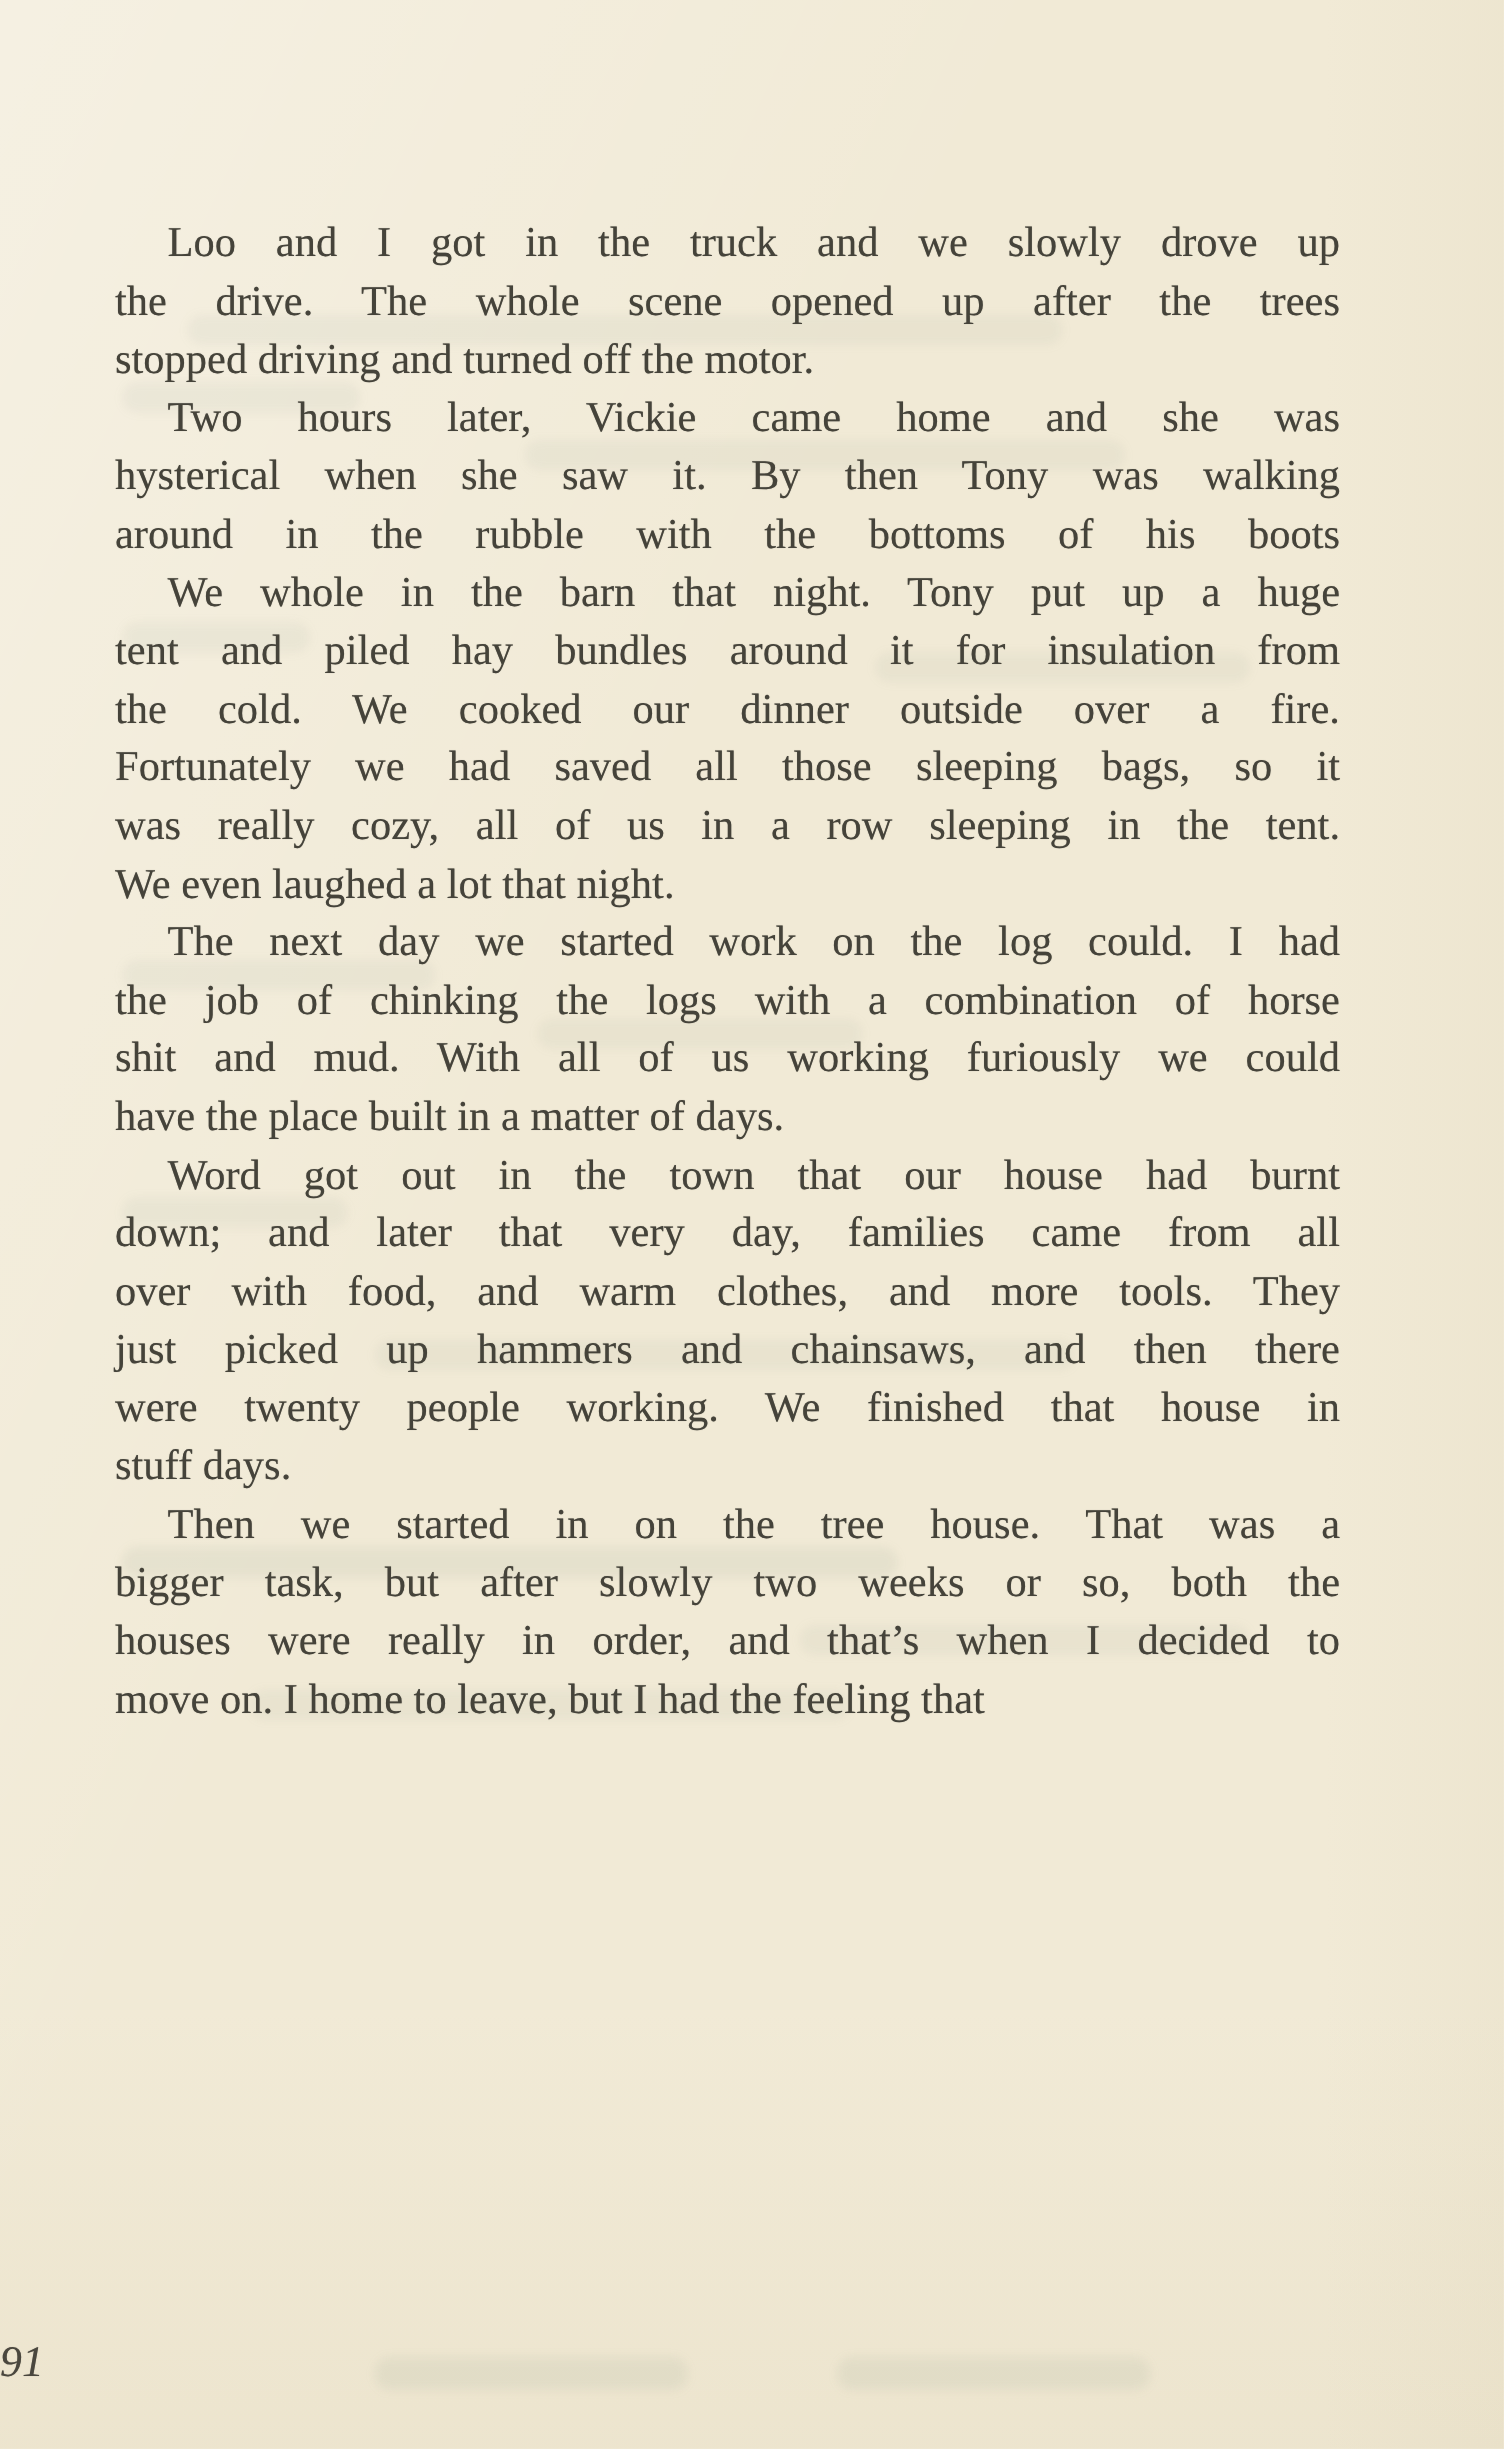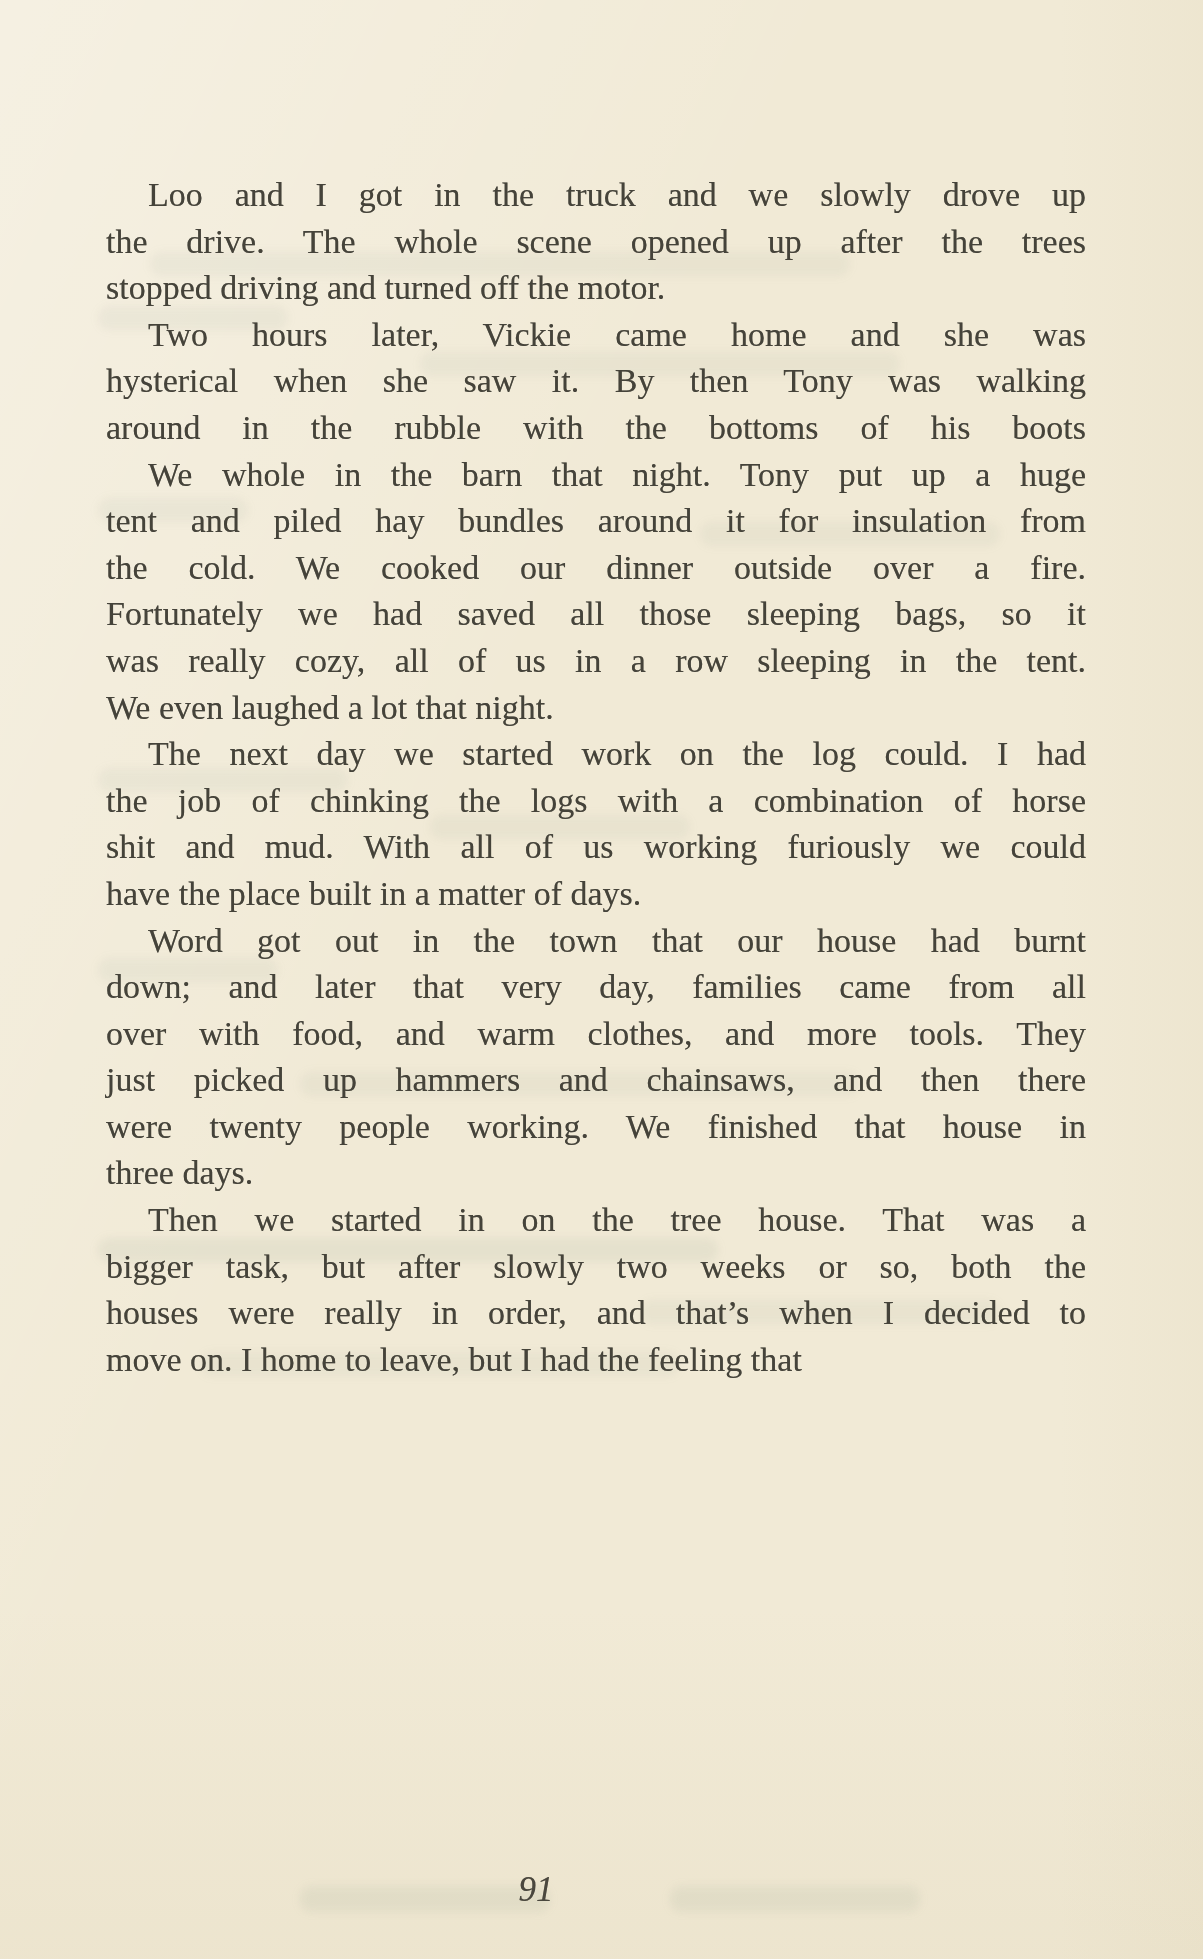--- a/index.html
+++ b/index.html
@@ -19,21 +19,21 @@
     position: absolute;
     inset: 0;
     background:
       linear-gradient(115deg, rgba(255,255,255,0.30) 0%, rgba(255,255,255,0.0) 40%),
       linear-gradient(0deg, rgba(205,190,150,0.12) 0%, rgba(205,190,150,0.0) 18%),
       linear-gradient(270deg, rgba(205,192,155,0.10) 0%, rgba(205,192,155,0.0) 12%);
     pointer-events: none;
   }
   .textblock {
     position: absolute;
-    left: 106px;
+    left: 92px;
     top: 172px;
     width: 980px;
     color: #45433a;
     font-size: 34px;
     line-height: 46.6px;
     text-shadow: 0 0 0.6px rgba(69,67,58,0.55);
   }
   .para {
     margin: 0;
   }
@@ -45,21 +45,20 @@
     text-indent: 42px;
   }
   .line.last {
     text-align-last: left;
   }
   .folio {
     position: absolute;
     top: 1870px;
     left: 0;
     width: 1072px;
-    text-align: center;
     font-style: italic;
     font-size: 35px;
     color: #4a473e;
     text-shadow: 0 0 0.6px rgba(74,71,62,0.5);
   }
   
   .ghost {
     position: absolute;
     height: 24px;
     border-radius: 12px;
@@ -113,21 +112,21 @@
       <div class="line">the job of chinking the logs with a combination of horse</div>
       <div class="line">shit and mud. With all of us working furiously we could</div>
       <div class="line last">have the place built in a matter of days.</div>
     </div>
     <div class="para">
       <div class="line first">Word got out in the town that our house had burnt</div>
       <div class="line">down; and later that very day, families came from all</div>
       <div class="line">over with food, and warm clothes, and more tools. They</div>
       <div class="line">just picked up hammers and chainsaws, and then there</div>
       <div class="line">were twenty people working. We finished that house in</div>
-      <div class="line last">three days.</div>
+      <div class="line last">stuff days.</div>
     </div>
     <div class="para">
       <div class="line first">Then we started in on the tree house. That was a</div>
       <div class="line">bigger task, but after slowly two weeks or so, both the</div>
       <div class="line">houses were really in order, and that’s when I decided to</div>
       <div class="line last">move on. I home to leave, but I had the feeling that</div>
     </div>
   </div>
 
 <div class="folio">91</div>

